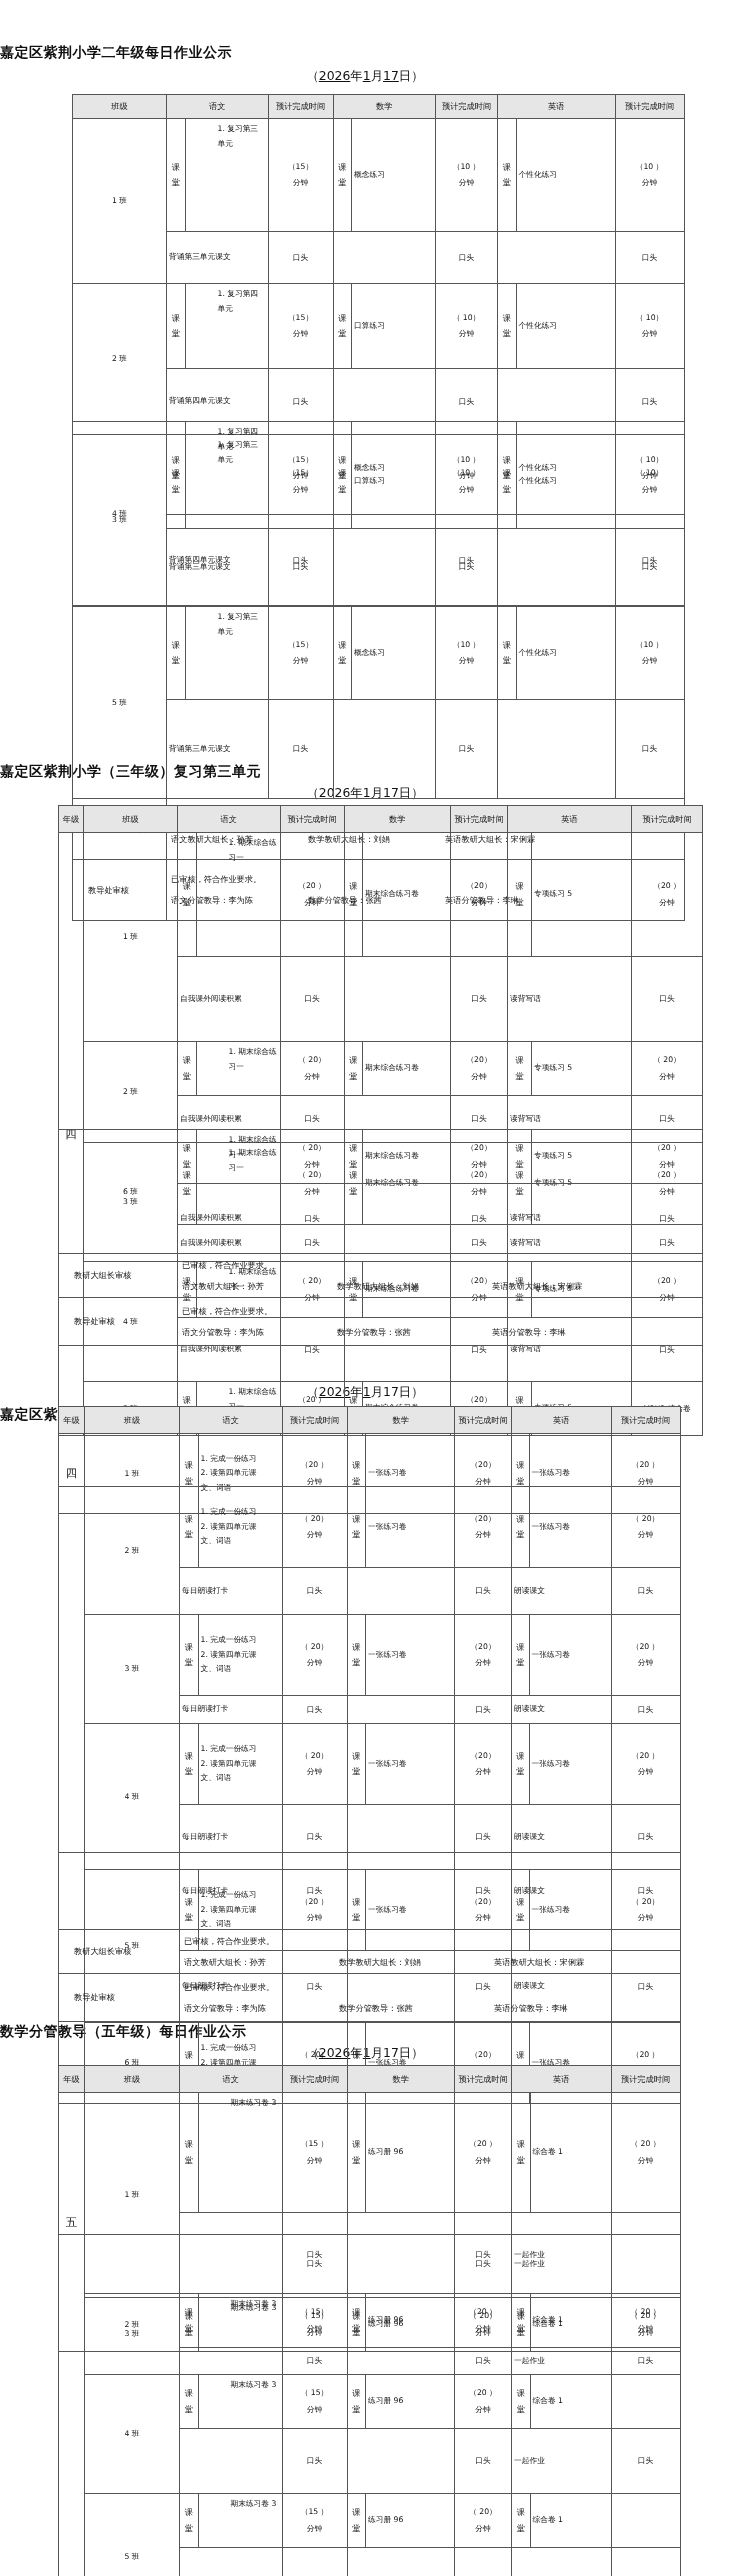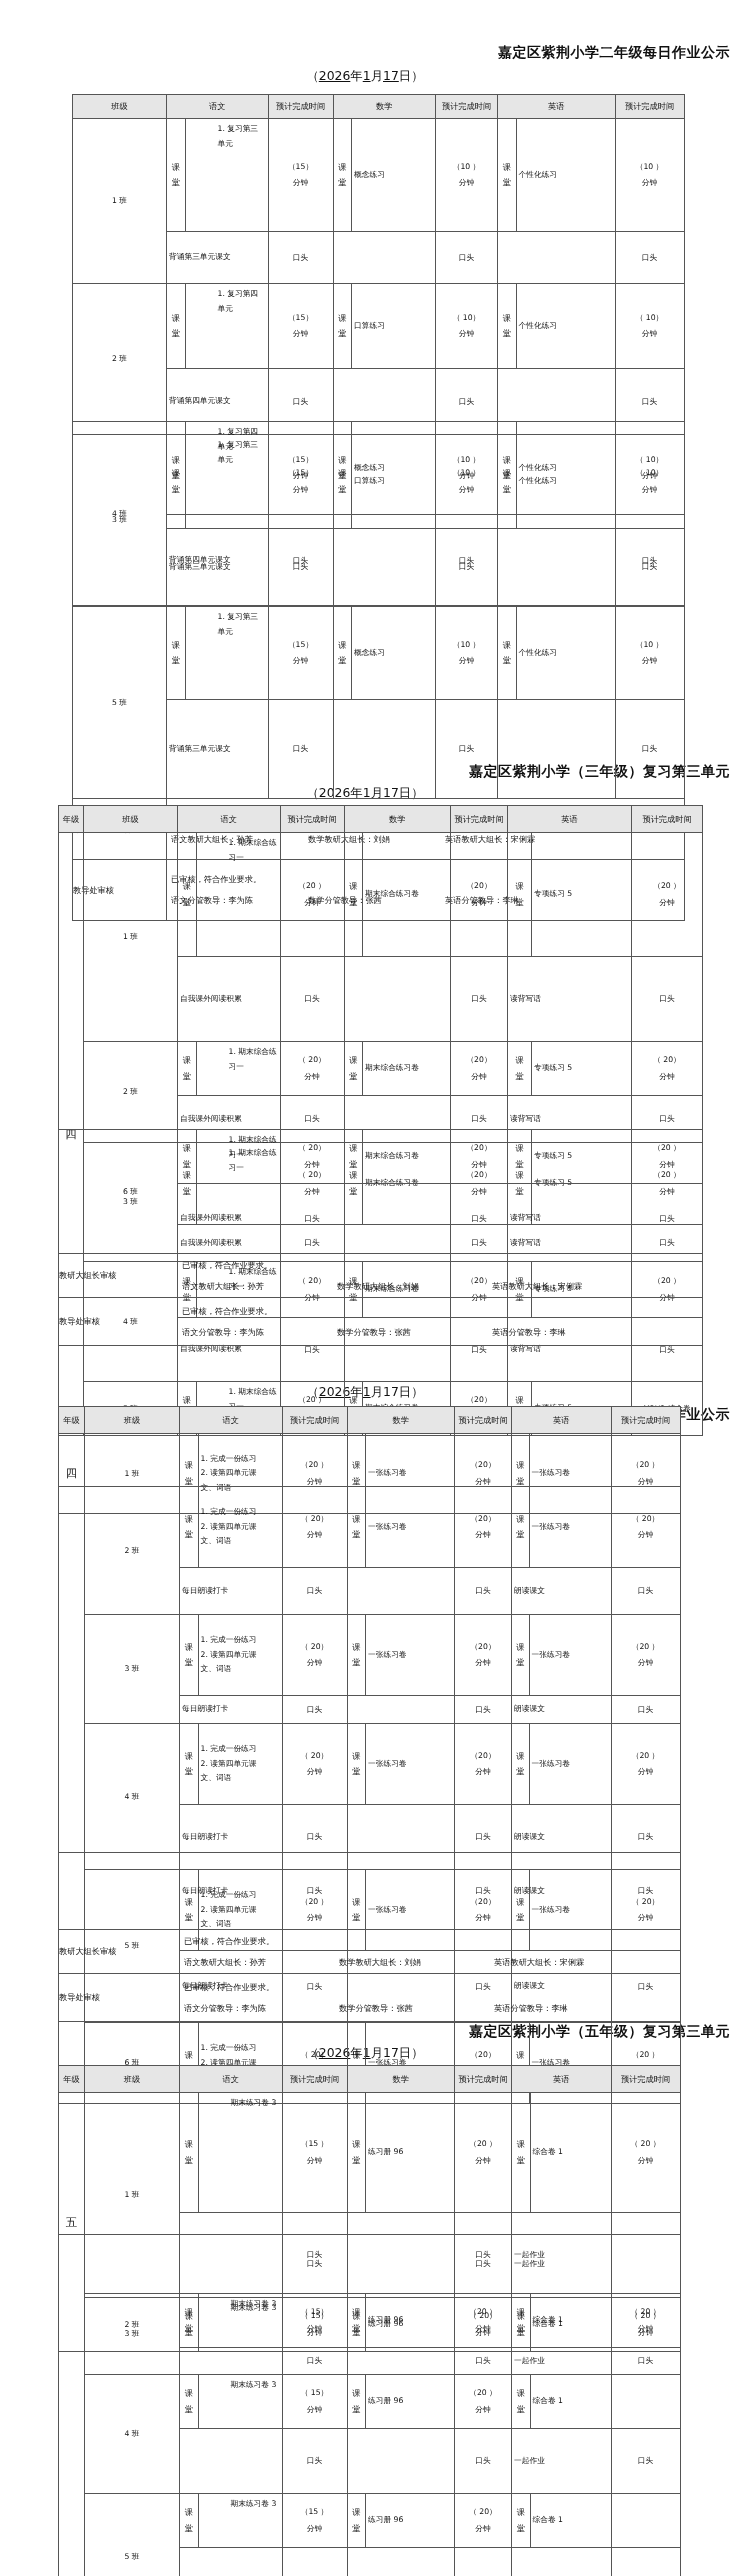--- a/index.html
+++ b/index.html
@@ -1,30 +1,30 @@
 <!DOCTYPE html>
 <html style="font-size:8.2px"><head>
 <meta charset="utf-8">
 <style>
   html, body { margin: 0; padding: 0; background: #ffffff; }
   body { width: 730px; height: 2576px; position: relative; font-family: "DejaVu Sans", "Liberation Sans", sans-serif; color: #111; overflow: hidden; }
   .section { position: absolute; left: 0; width: 730px; }
-  .title { text-align: right; font-size: 14px; font-weight: bold; letter-spacing: 0.5px; margin: 0; height: 20.6px; line-height: 20.6px; }
+  .title { text-align: left; font-size: 14px; font-weight: bold; letter-spacing: 0.5px; margin: 0; height: 20.6px; line-height: 20.6px; }
   .date { text-align: center; font-size: 12.4px; height: 20.6px; line-height: 20.6px; margin-top: 6.2px; }
   .date u { text-decoration: underline; }
   table.hw { border-collapse: collapse; table-layout: fixed; position: absolute; font-size: 7.7px; }
   table.hw td, table.hw th { border: 0.5px solid #555; padding: 1px 2.1px; vertical-align: middle; font-weight: normal; overflow: hidden; }
   table.hw th { background: #e6e6e6; text-align: center; font-size: 8.2px; }
   table.hw td.c { text-align: center; }
   table.hw td.ketang { width: 14.4px; text-align: center; padding: 0; font-size: 8.2px; line-height: 15.5px; writing-mode: horizontal-tb; }
   table.hw td.task { vertical-align: middle; font-size: 7.7px; line-height: 14.4px; }
   table.hw td.task.top { vertical-align: top; padding-top: 3.1px; padding-left: 32px; }
   table.hw td.time { text-align: center; line-height: 16.5px; font-size: 7.7px; }
   table.hw td.grade { text-align: center; font-size: 11.3px; }
-  table.hw td.label { font-size: 8.2px; padding-left: 0; }
+  table.hw td.label { font-size: 8.2px; padding-left: 15px; }
   table.hw td.review { font-size: 8.2px; padding-left: 4.1px; line-height: 20.6px; }
   .rv-names span { display: inline-block; }
 </style>
 </head>
 <body>
 
 <div class="section" style="top:0;">
   <h1 class="title" style="position:absolute;top:42px;width:100%;">嘉定区紫荆小学二年级每日作业公示</h1>
   <div class="date" style="position:absolute;top:66px;width:100%;margin:0;">
     <span>（</span><u>2026</u><span>年</span><u>1</u><span>月</span><u>17</u><span>日</span><span>）</span>
@@ -40,21 +40,21 @@
 </div>
 
 <div class="section" style="top:0;">
   <h1 class="title" style="position:absolute;top:1358px;width:100%;margin-top:46px;">嘉定区紫荆小学（四年级）每日作业公示</h1>
   <div class="date" style="position:absolute;top:1382px;width:100%;margin:0;">
     <span>（</span><u>2026</u><span>年</span><u>1</u><span>月</span><span>17</span><span>日</span><span>）</span>
   </div>
 </div>
 
 <div class="section" style="top:0;">
-  <h1 class="title" style="position:absolute;top:2021px;width:100%;">嘉定区紫荆小学（五年级）复习第三单元</h1>
+  <h1 class="title" style="position:absolute;top:2021px;width:100%;">数学分管教导（五年级）每日作业公示</h1>
   <div class="date" style="position:absolute;top:2043px;width:100%;margin:0;">
     <span>（</span><u>2026</u><span>年</span><u>1</u><span>月</span><span>17</span><span>日</span><span>）</span>
   </div>
 </div>
 
 <div id="tables">
     <table class="hw" style="left: 72px; top: 94px; width: 612px;">
       <colgroup>
         <col style="width: 94px;">
         <col style="width: 18.5px;">

